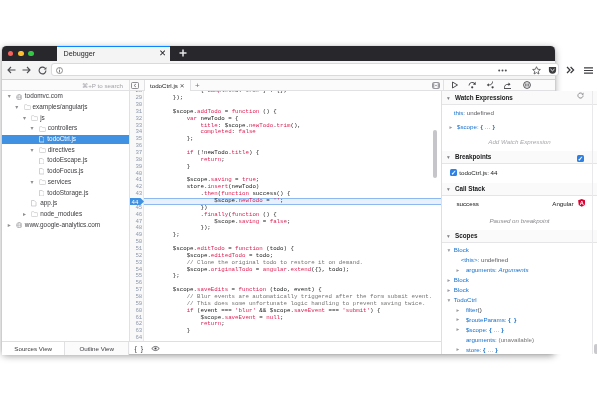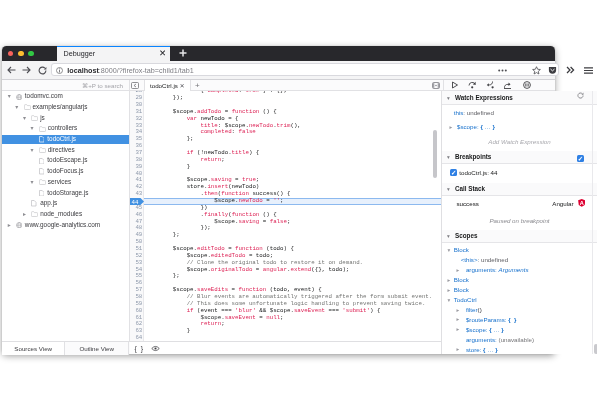--- a/index.html
+++ b/index.html
@@ -89,21 +89,20 @@
         </svg>
       </div>
 <div class="urlfield"></div>
 <div class="navic" style="left:52px;width:10px;">
         <svg width="7" height="7" viewBox="0 0 7 7">
           <circle cx="3.5" cy="3.5" r="3" stroke="#737377" fill="none" stroke-width="0.8"></circle>
           <rect x="3.1" y="2.9" width="0.9" height="2.6" fill="#737377"></rect>
           <rect x="3.1" y="1.4" width="0.9" height="0.9" fill="#737377"></rect>
         </svg>
       </div>
-<div class="abs" style="left:65.3px;top:0;height:19.1px;line-height:19.8px;font-size:7.2px;color:#7c7c82;"><b style="color:#2a2a2e;">localhost</b>:8000/?firefox-tab=child1/tab1</div>
 <div class="navic" style="left:494px;width:12px;">
         <svg width="9" height="3" viewBox="0 0 9 3">
           <circle cx="1.2" cy="1.5" r="1" fill="#4d4d52"></circle>
           <circle cx="4.5" cy="1.5" r="1" fill="#4d4d52"></circle>
           <circle cx="7.8" cy="1.5" r="1" fill="#4d4d52"></circle>
         </svg>
       </div>
 <div class="navic" style="left:528px;width:12px;">
         <svg width="9" height="9" viewBox="0 0 10 10">
           <path d="M5 0.8 L6.3 3.6 L9.3 3.9 L7 5.9 L7.7 8.9 L5 7.3 L2.3 8.9 L3 5.9 L0.7 3.9 L3.7 3.6 Z" fill="none" stroke="#4d4d52" stroke-width="0.9"></path>

